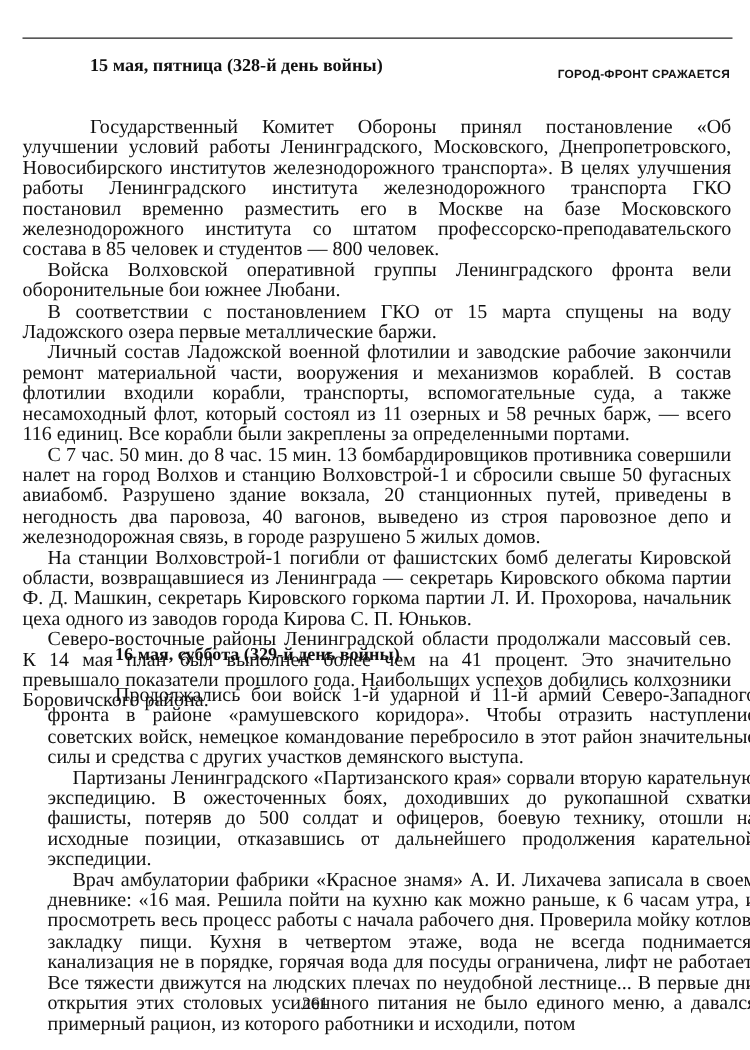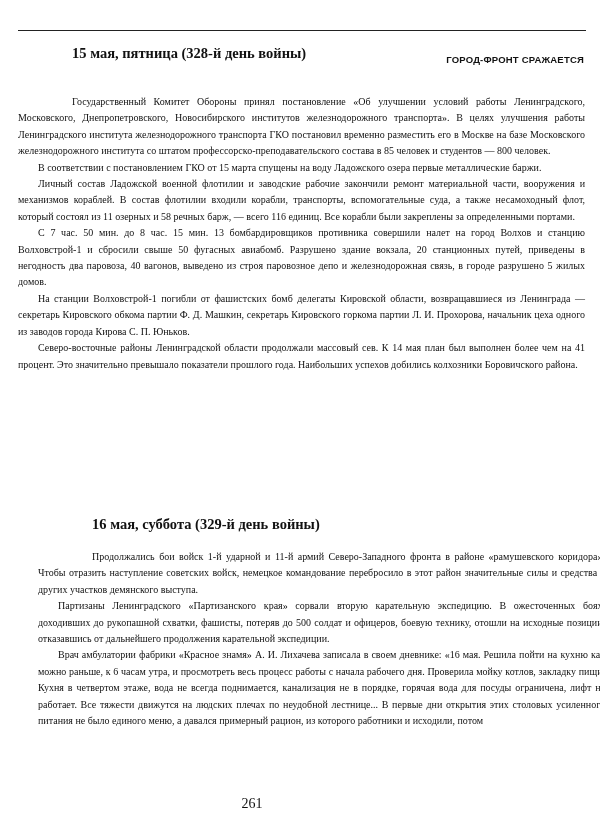--- a/index.html
+++ b/index.html
@@ -3,38 +3,39 @@
 <meta charset="utf-8">
 <style>
   html, body { margin: 0; padding: 0; background: #ffffff; }
   body { width: 600px; height: 840px; position: relative; overflow: hidden;
          font-family: "Liberation Serif", serif; color: #111; }
   .running-head { position: absolute; top: 14px; right: 16px; font-family: "Liberation Sans", sans-serif;
          font-size: 9.5px; font-weight: bold; letter-spacing: 0.2px; margin-top: 40px; }
   .rule { position: absolute; top: 30px; left: 18px; width: 568px; border-top: 1.5px solid #222; }
   .col { position: absolute; left: 18px; width: 567px; }
   h2 { margin: 0; font-size: 14.5px; font-weight: bold; padding-left: 54px; line-height: 18px; }
-  p { margin: 0; font-size: 10px; line-height: 16.4px; text-align: justify; text-indent: 20px; }
+  p { margin: 0; font-size: 16px; line-height: 16.4px; text-align: justify; text-indent: 20px; }
   p.first { text-indent: 54px; }
   .sec1 { top: 44px; }
   .sec1 h2 { margin-bottom: 32px; }
   .sec2 { top: 515px; margin-left: 20px; }
   .sec2 h2 { margin-bottom: 16px; }
   .page-number { position: absolute; top: 796px; left: 0; width: 504px; text-align: center;
          font-size: 14px; }
 </style>
 </head>
 <body>
 
 <div class="running-head">ГОРОД-ФРОНТ СРАЖАЕТСЯ</div>
 <div class="rule"></div>
 
 <div class="col sec1">
   <h2>15 мая, пятница (328-й день войны)</h2>
   <p class="first">Государственный Комитет Обороны принял постановление «Об улучшении условий работы Ленинградского, Московского, Днепропетровского, Новосибирского институтов железнодорожного транспорта». В целях улучшения работы Ленинградского института железнодорожного транспорта ГКО постановил временно разместить его в Москве на базе Московского железнодорожного института со штатом профессорско-преподавательского состава в 85 человек и студентов — 800 человек.</p>
+  <p>Войска Волховской оперативной группы Ленинградского фронта вели оборонительные бои южнее Любани.</p>
   <p>В соответствии с постановлением ГКО от 15 марта спущены на воду Ладожского озера первые металлические баржи.</p>
   <p>Личный состав Ладожской военной флотилии и заводские рабочие закончили ремонт материальной части, вооружения и механизмов кораблей. В состав флотилии входили корабли, транспорты, вспомогательные суда, а также несамоходный флот, который состоял из 11 озерных и 58 речных барж, — всего 116 единиц. Все корабли были закреплены за определенными портами.</p>
   <p>С 7 час. 50 мин. до 8 час. 15 мин. 13 бомбардировщиков противника совершили налет на город Волхов и станцию Волховстрой-1 и сбросили свыше 50 фугасных авиабомб. Разрушено здание вокзала, 20 станционных путей, приведены в негодность два паровоза, 40 вагонов, выведено из строя паровозное депо и железнодорожная связь, в городе разрушено 5 жилых домов.</p>
   <p>На станции Волховстрой-1 погибли от фашистских бомб делегаты Кировской области, возвращавшиеся из Ленинграда — секретарь Кировского обкома партии Ф. Д. Машкин, секретарь Кировского горкома партии Л. И. Прохорова, начальник цеха одного из заводов города Кирова С. П. Юньков.</p>
   <p>Северо-восточные районы Ленинградской области продолжали массовый сев. К 14 мая план был выполнен более чем на 41 процент. Это значительно превышало показатели прошлого года. Наибольших успехов добились колхозники Боровичского района.</p>
 </div>
 
 <div class="col sec2">
   <h2>16 мая, суббота (329-й день войны)</h2>
   <p class="first">Продолжались бои войск 1-й ударной и 11-й армий Северо-Западного фронта в районе «рамушевского коридора». Чтобы отразить наступление советских войск, немецкое командование перебросило в этот район значительные силы и средства с других участков демянского выступа.</p>

